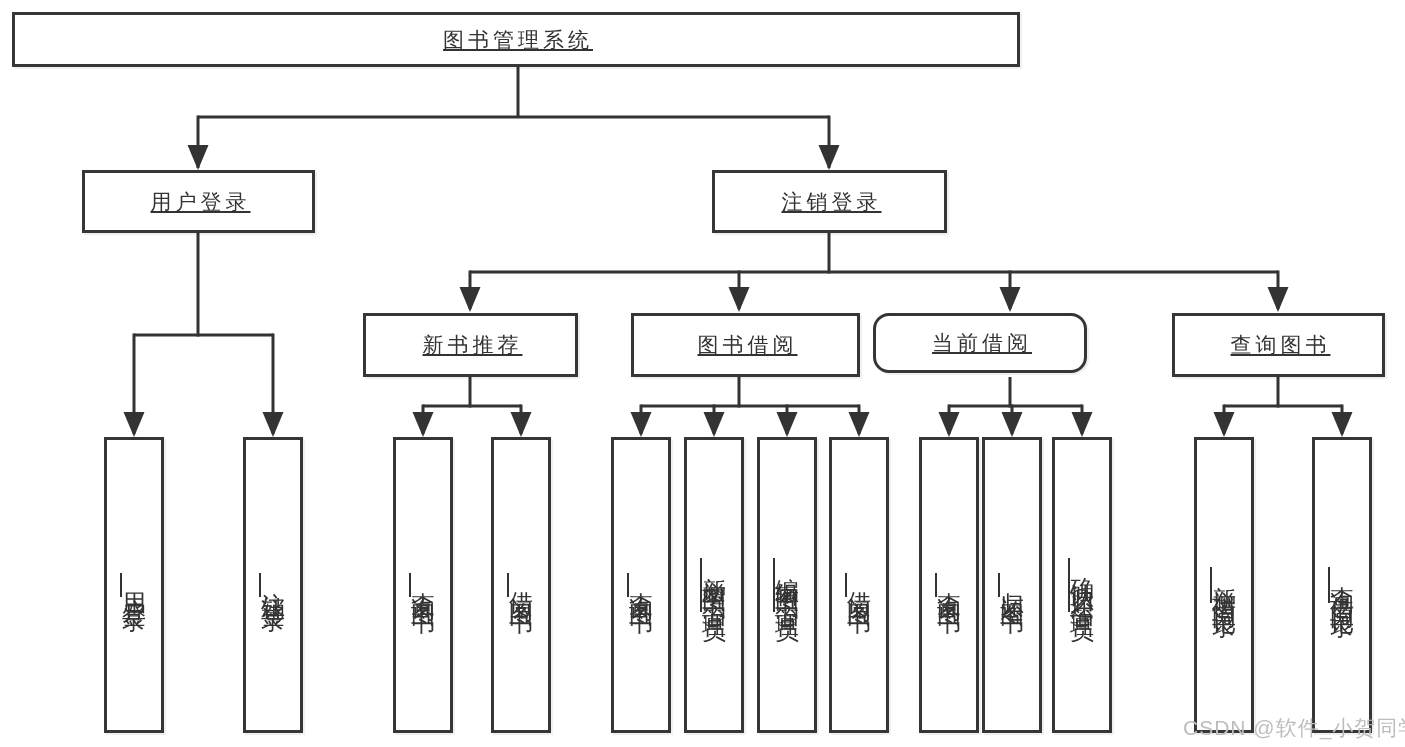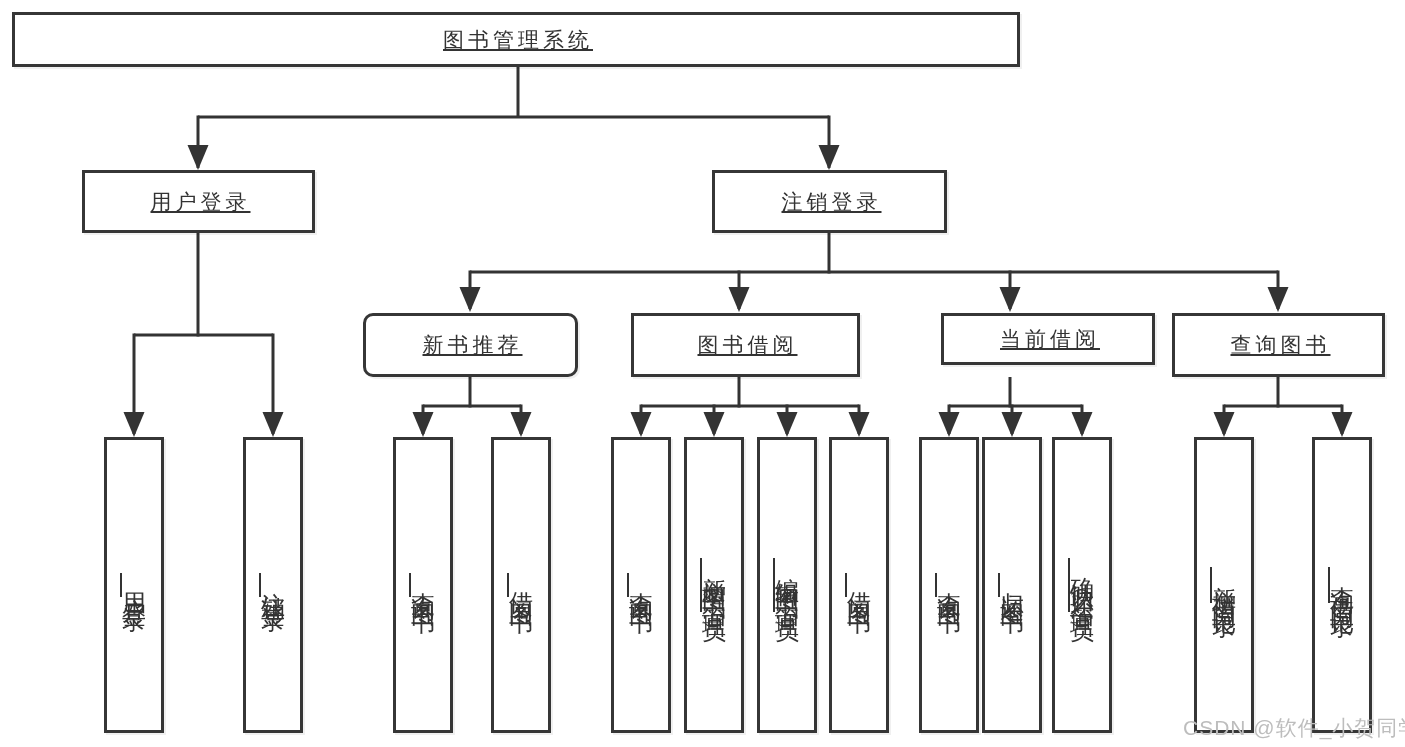--- a/index.html
+++ b/index.html
@@ -36,23 +36,23 @@
     writing-mode:vertical-rl;
     text-orientation:mixed;
     font-size:24px;
     letter-spacing:6px;
     line-height:1;
   }
   
   .n-root {left:12px;  top:12px;  width:1008px;height:55px;font-size:22px;}
   .n-l2-0 {left:82px;  top:170px; width:233px; height:63px;}
   .n-l2-1 {left:712px; top:170px; width:235px; height:63px;}
-  .n-l3-0 {left:363px; top:313px; width:215px; height:64px;border-radius:10px;}
+  .n-l3-0 {left:363px; top:313px; width:215px; height:64px;}
   .n-l3-1 {left:631px; top:313px; width:229px; height:64px;}
-  .n-l3-2 {left:941px; top:313px; width:214px; height:52px;}
+  .n-l3-2 {left:873px; top:313px; width:214px; height:60px;border-radius:16px;}
   .n-l3-3 {left:1172px;top:313px; width:213px; height:64px;}
   
   .leaf{top:437px;width:60px;height:296px;}
   .n-leaf-0 {left:104px;}
   .n-leaf-1 {left:243px;}
   .n-leaf-2 {left:393px;}
   .n-leaf-3 {left:491px;}
   .n-leaf-4 {left:611px;}
   .n-leaf-5 {left:684px;}
   .n-leaf-6 {left:757px;}

